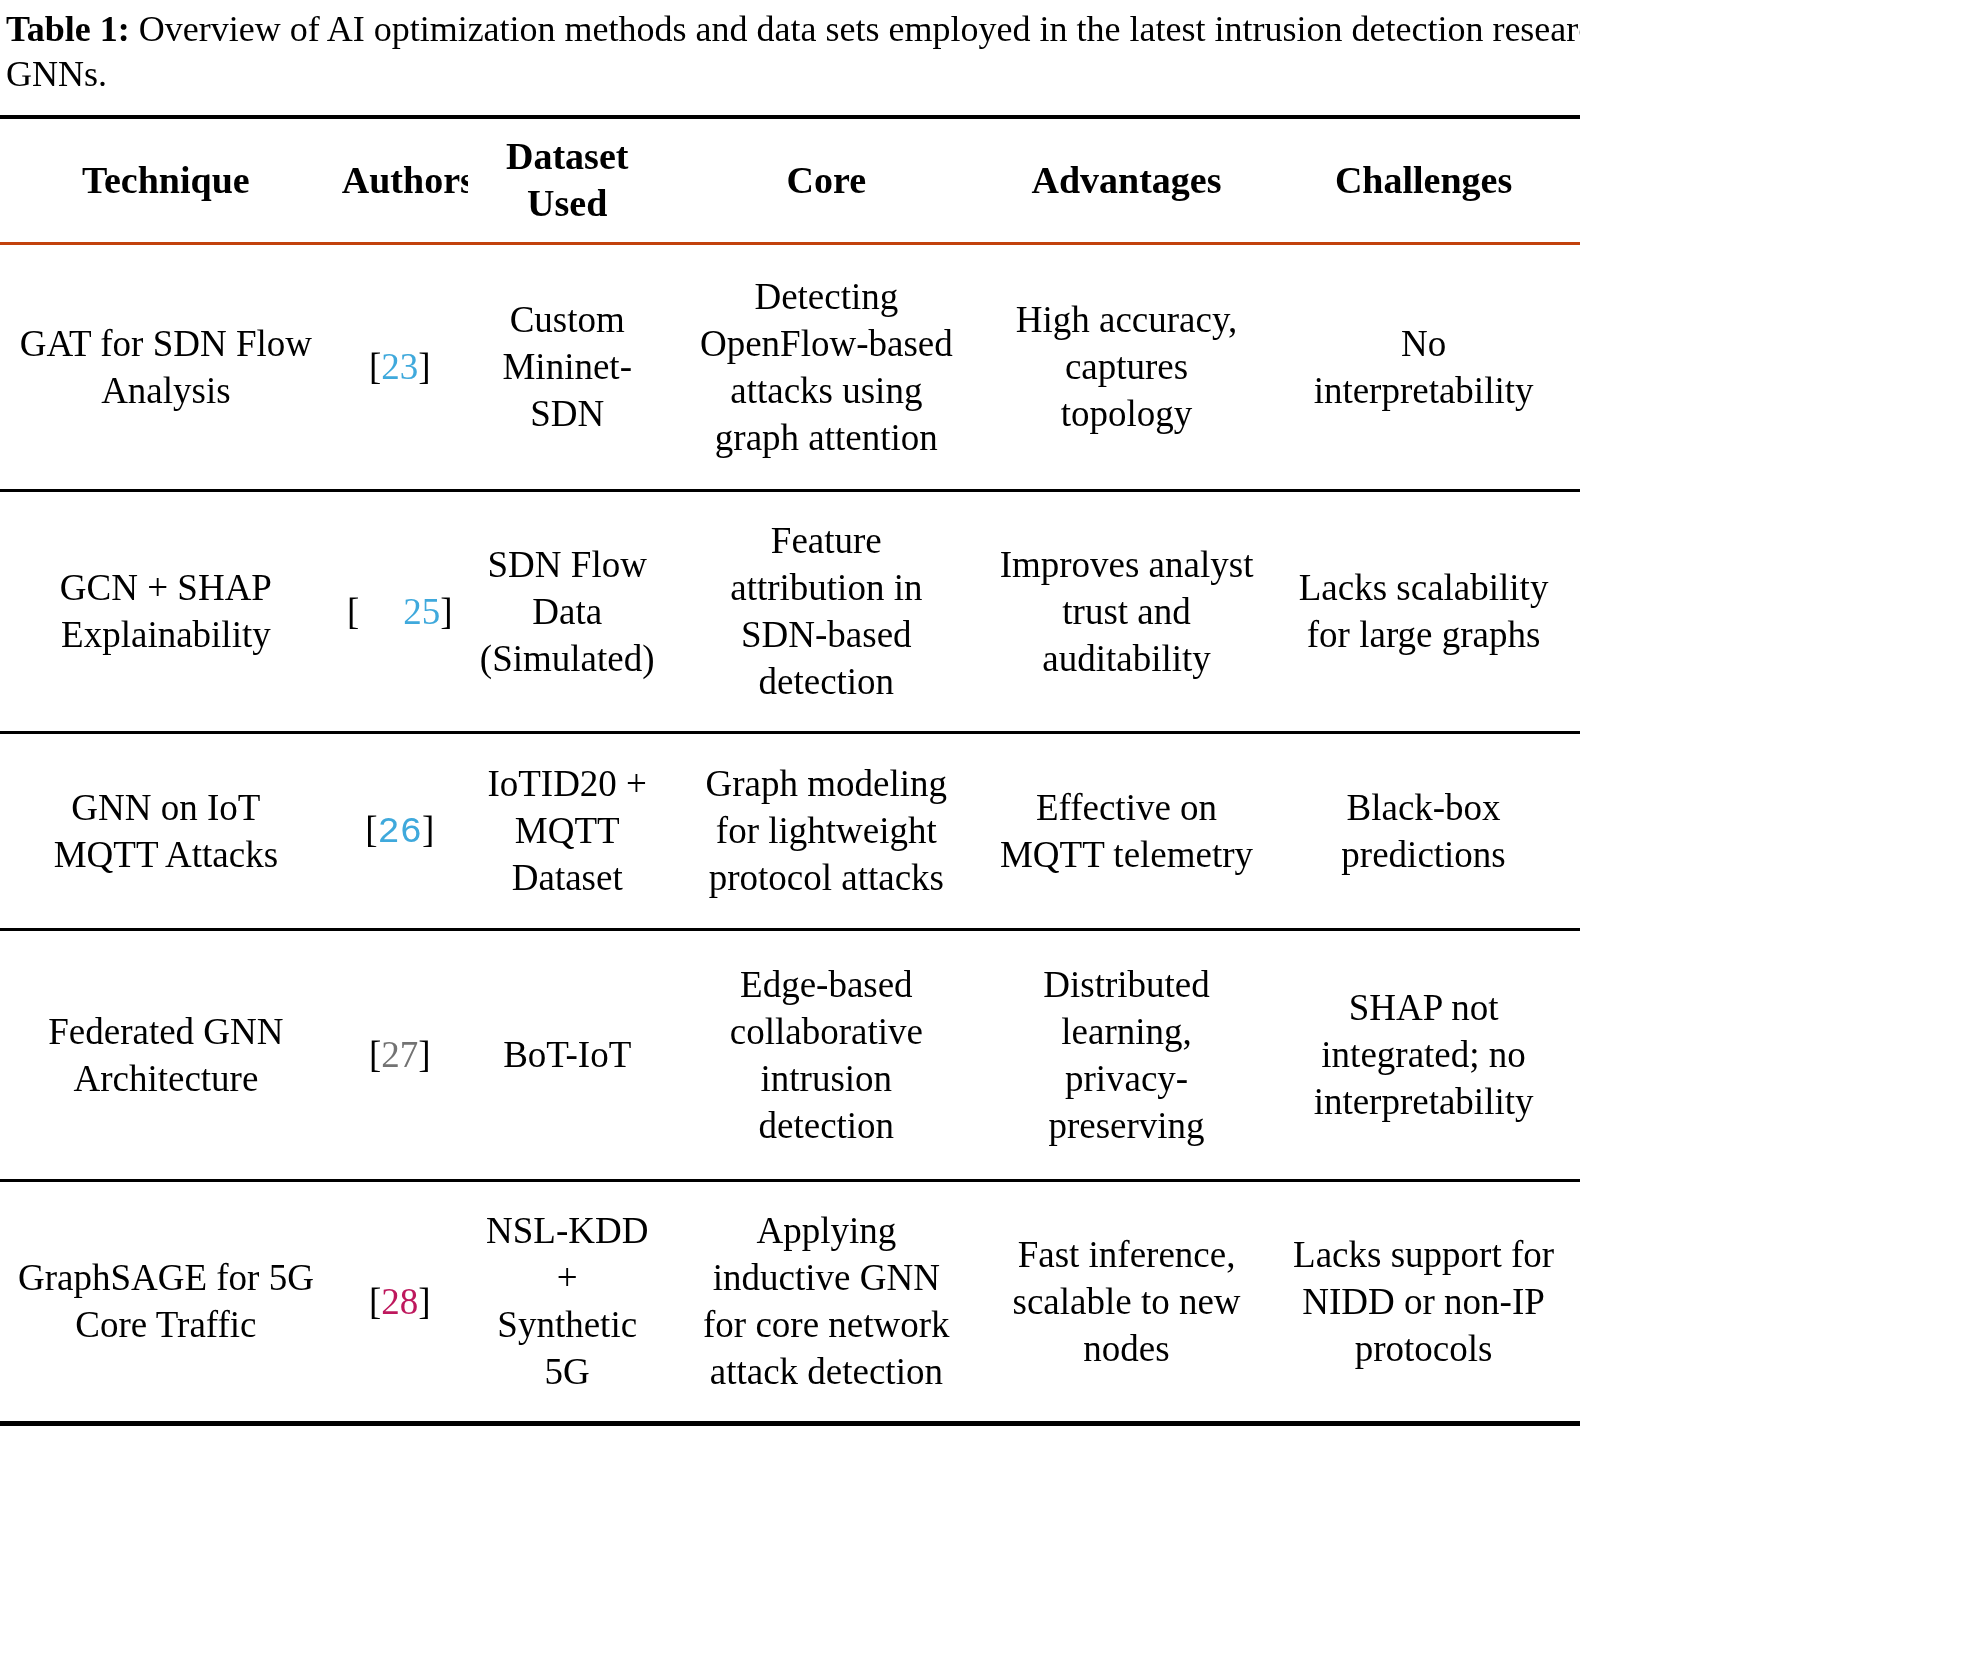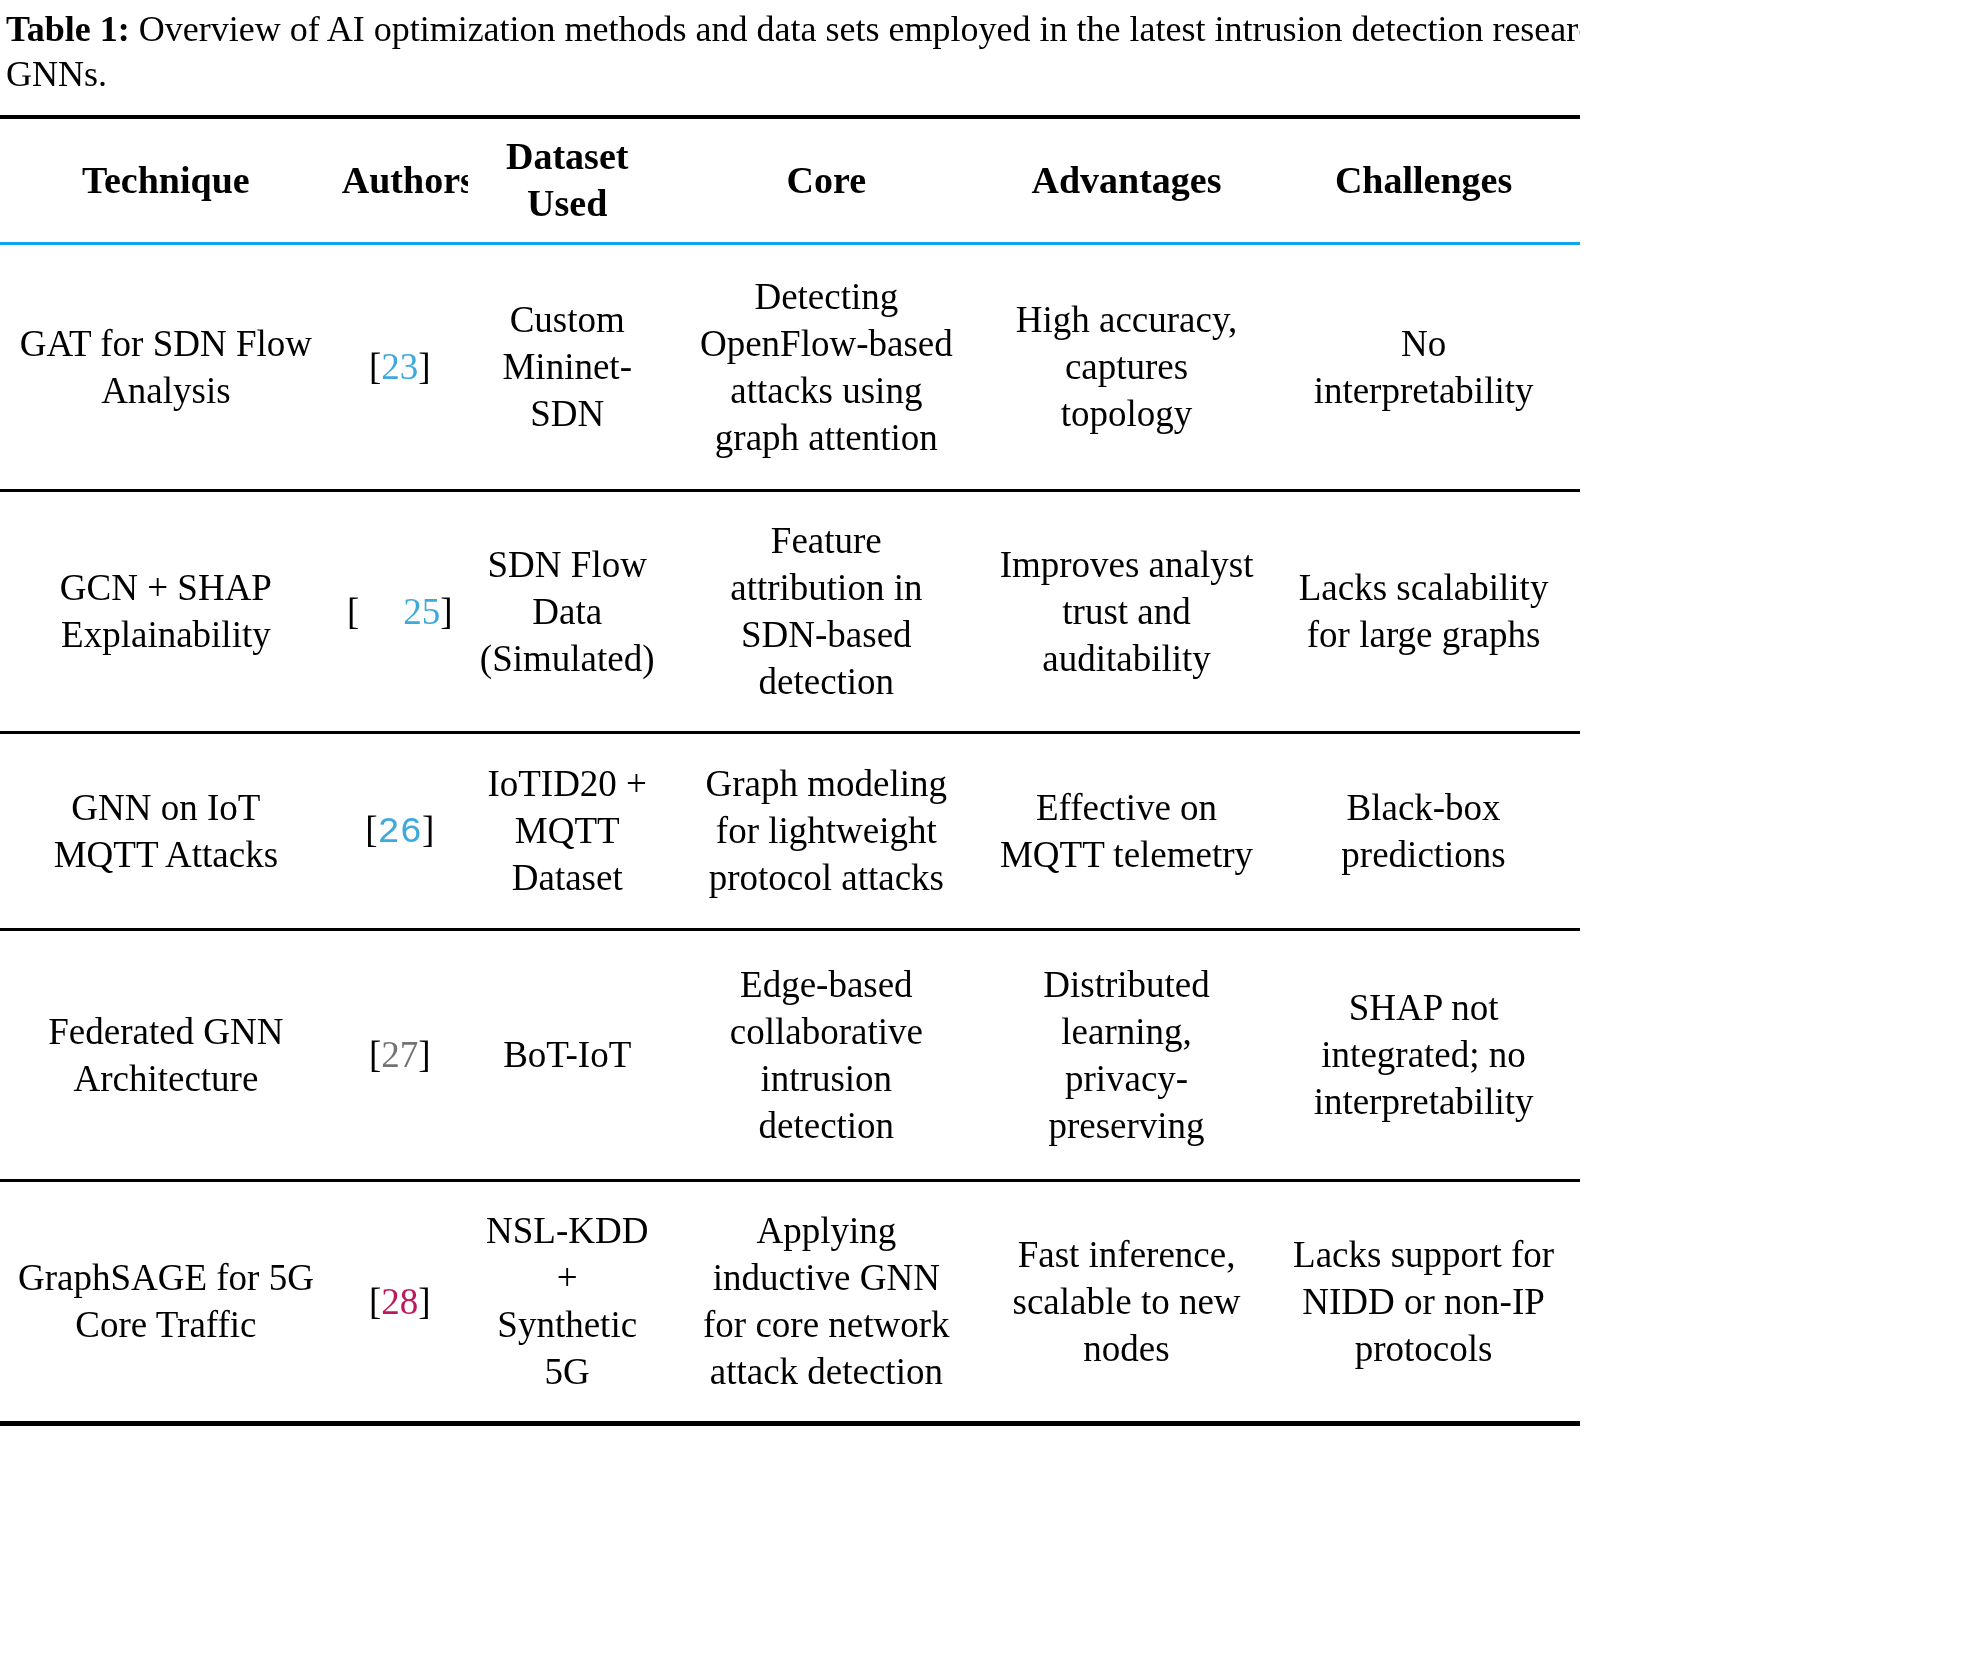--- a/index.html
+++ b/index.html
@@ -28,21 +28,21 @@
     overflow: hidden;
   }
   .caption-label { font-weight: bold; }
   table.data-table {
     width: 100%;
     border-collapse: collapse;
     table-layout: fixed;
     border-top: 4px solid #000;
     border-bottom: 5px solid #000;
   }
-  thead tr { border-bottom: 3px solid #0ea5e9; }
+  thead tr { border-bottom: 3px solid #c2410c; }
   tbody tr { border-bottom: 3px solid #000; }
   tbody tr:last-child { border-bottom: none; }
   th, td {
     text-align: center;
     vertical-align: middle;
     padding: 0 10px;
     white-space: pre-line;
     overflow: hidden;
   }
   th {

